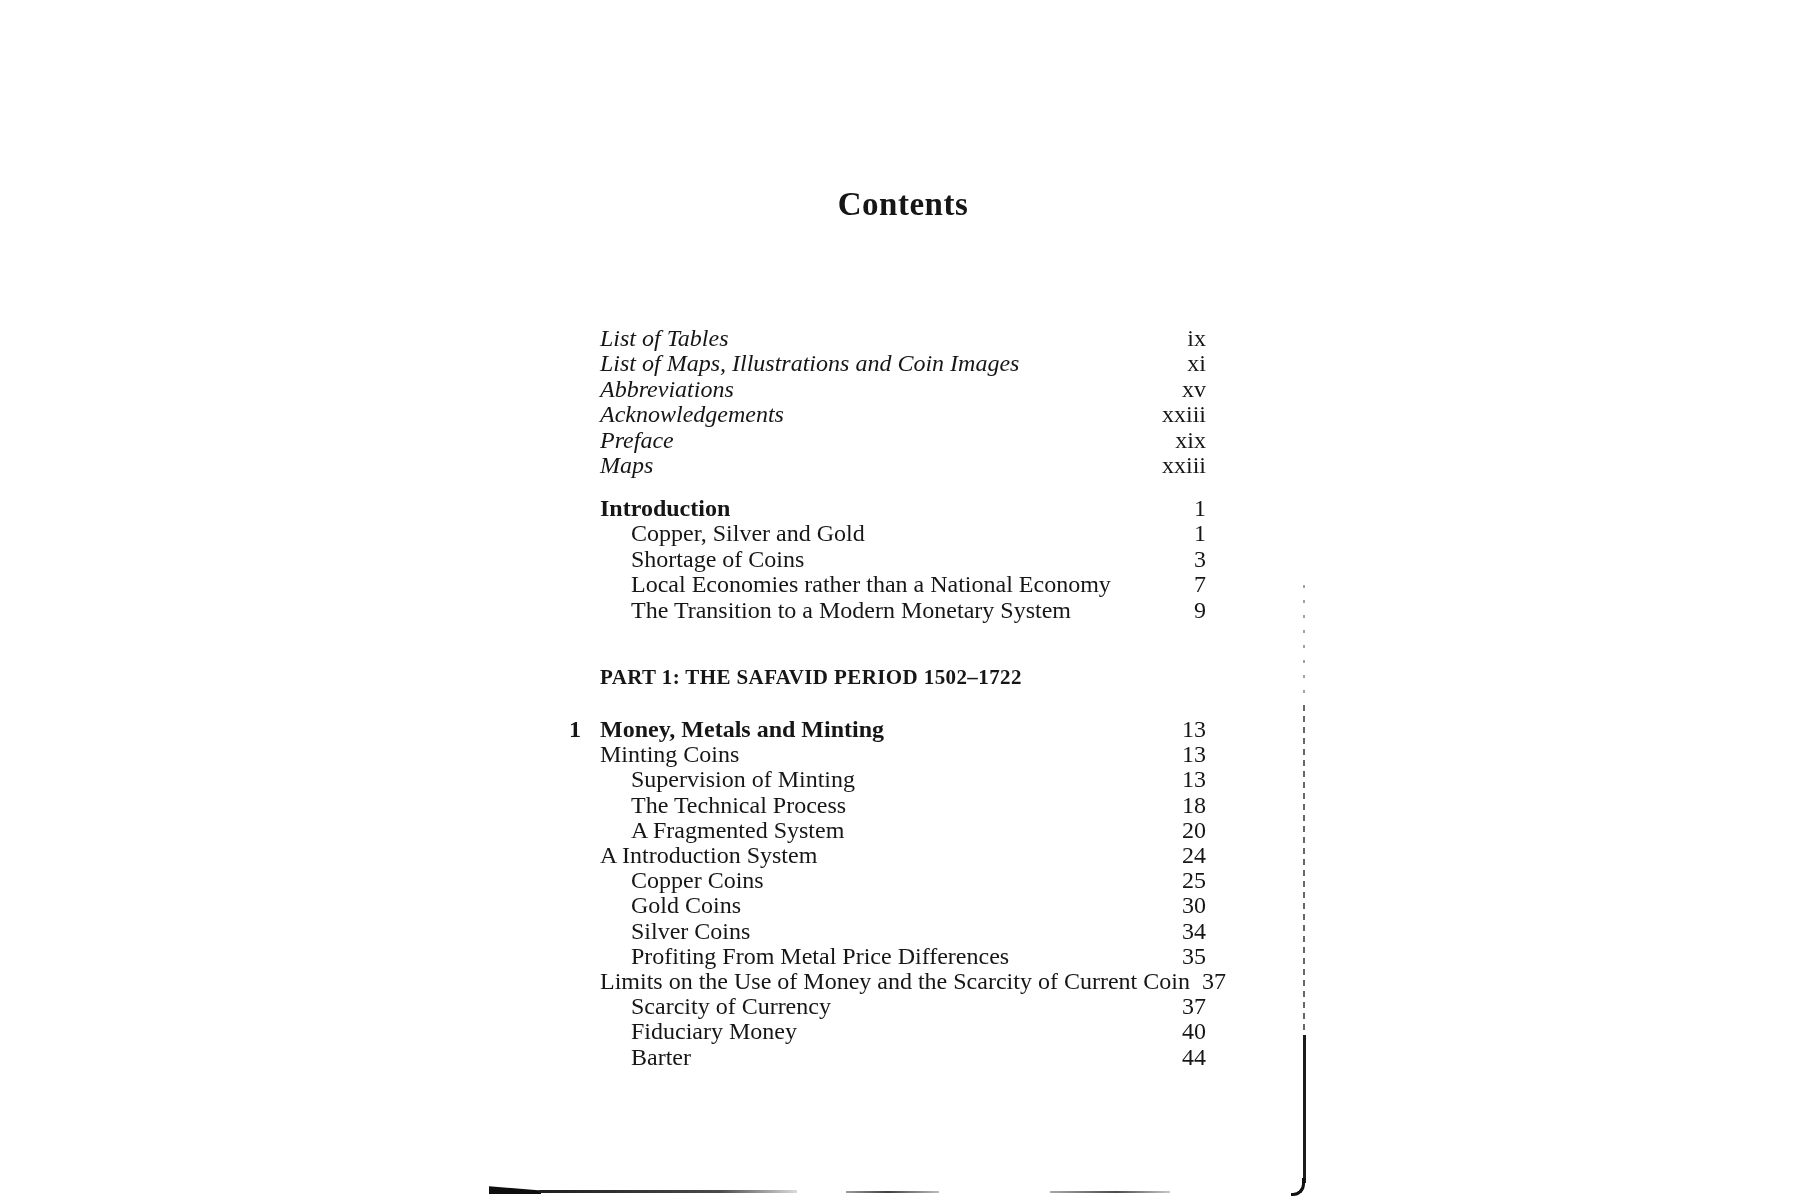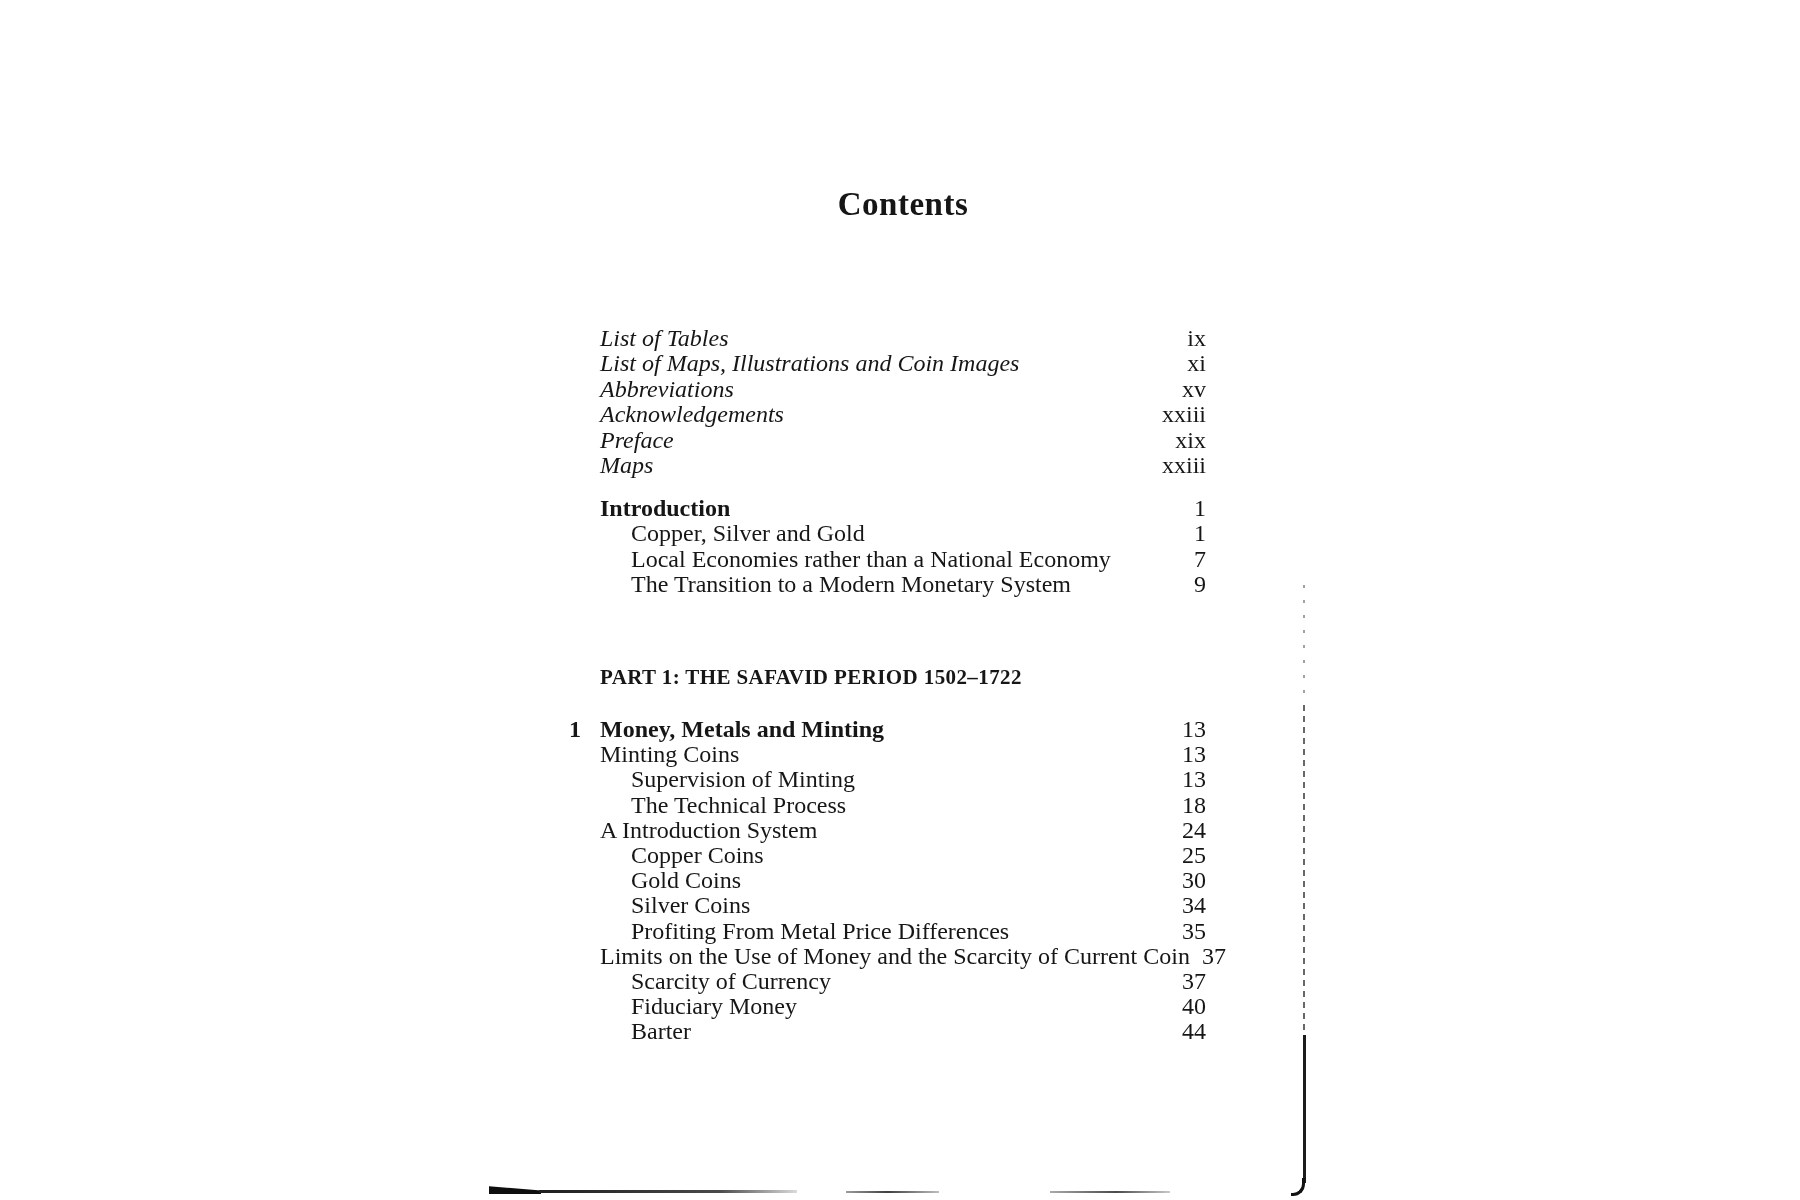--- a/index.html
+++ b/index.html
@@ -117,20 +117,24 @@
     <div class="row head">
       <span class="label">Introduction</span>
       <span class="pg">1</span>
     </div>
     <div>
         <div class="row lvl2">
           <span class="label">Copper, Silver and Gold</span>
           <span class="pg">1</span>
         </div>
         <div class="row lvl2">
+          <span class="label">Shortage of Coins</span>
+          <span class="pg">3</span>
+        </div>
+        <div class="row lvl2">
           <span class="label">Local Economies rather than a National Economy</span>
           <span class="pg">7</span>
         </div>
         <div class="row lvl2">
           <span class="label">The Transition to a Modern Monetary System</span>
           <span class="pg">9</span>
         </div>
       </div>
   </div>
 
@@ -148,20 +152,24 @@
           <span class="pg">13</span>
         </div>
         <div class="row lvl2">
           <span class="label">Supervision of Minting</span>
           <span class="pg">13</span>
         </div>
         <div class="row lvl2">
           <span class="label">The Technical Process</span>
           <span class="pg">18</span>
         </div>
+        <div class="row lvl2">
+          <span class="label">A Fragmented System</span>
+          <span class="pg">20</span>
+        </div>
         <div class="row">
           <span class="label">A Introduction System</span>
           <span class="pg">24</span>
         </div>
         <div class="row lvl2">
           <span class="label">Copper Coins</span>
           <span class="pg">25</span>
         </div>
         <div class="row lvl2">
           <span class="label">Gold Coins</span>

